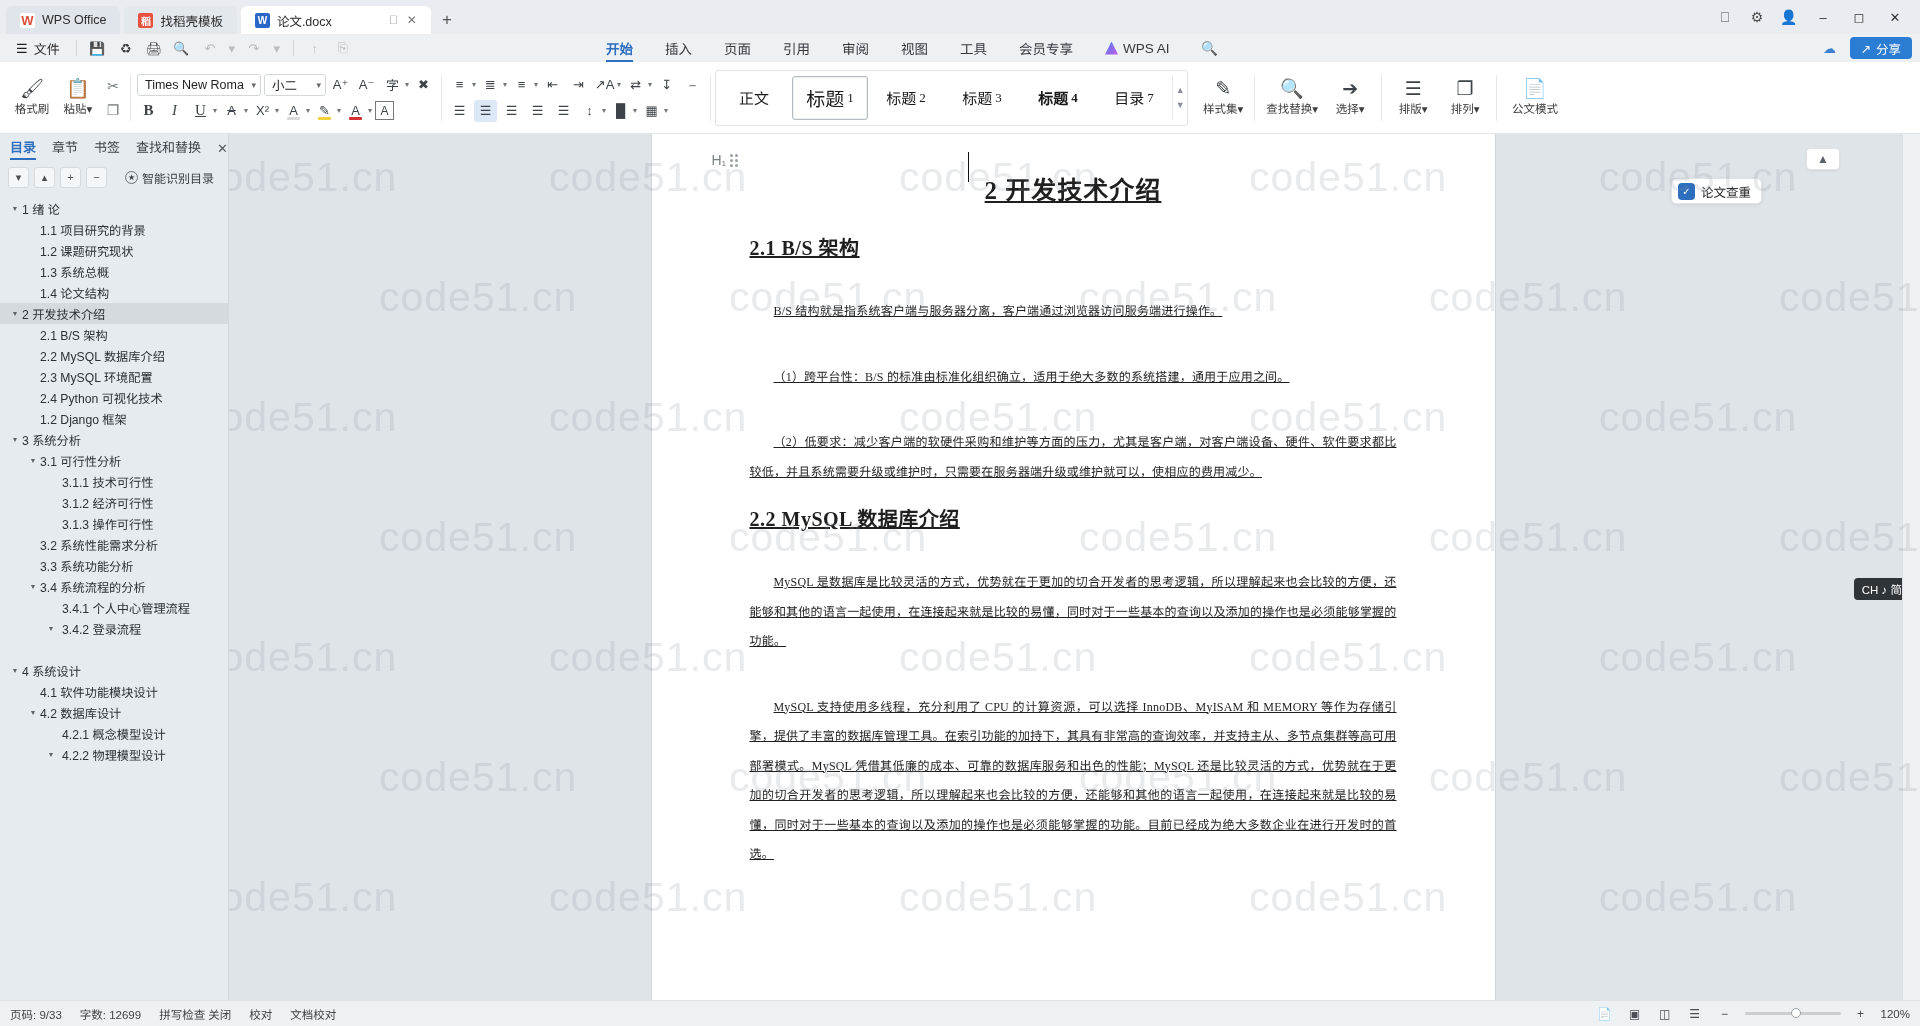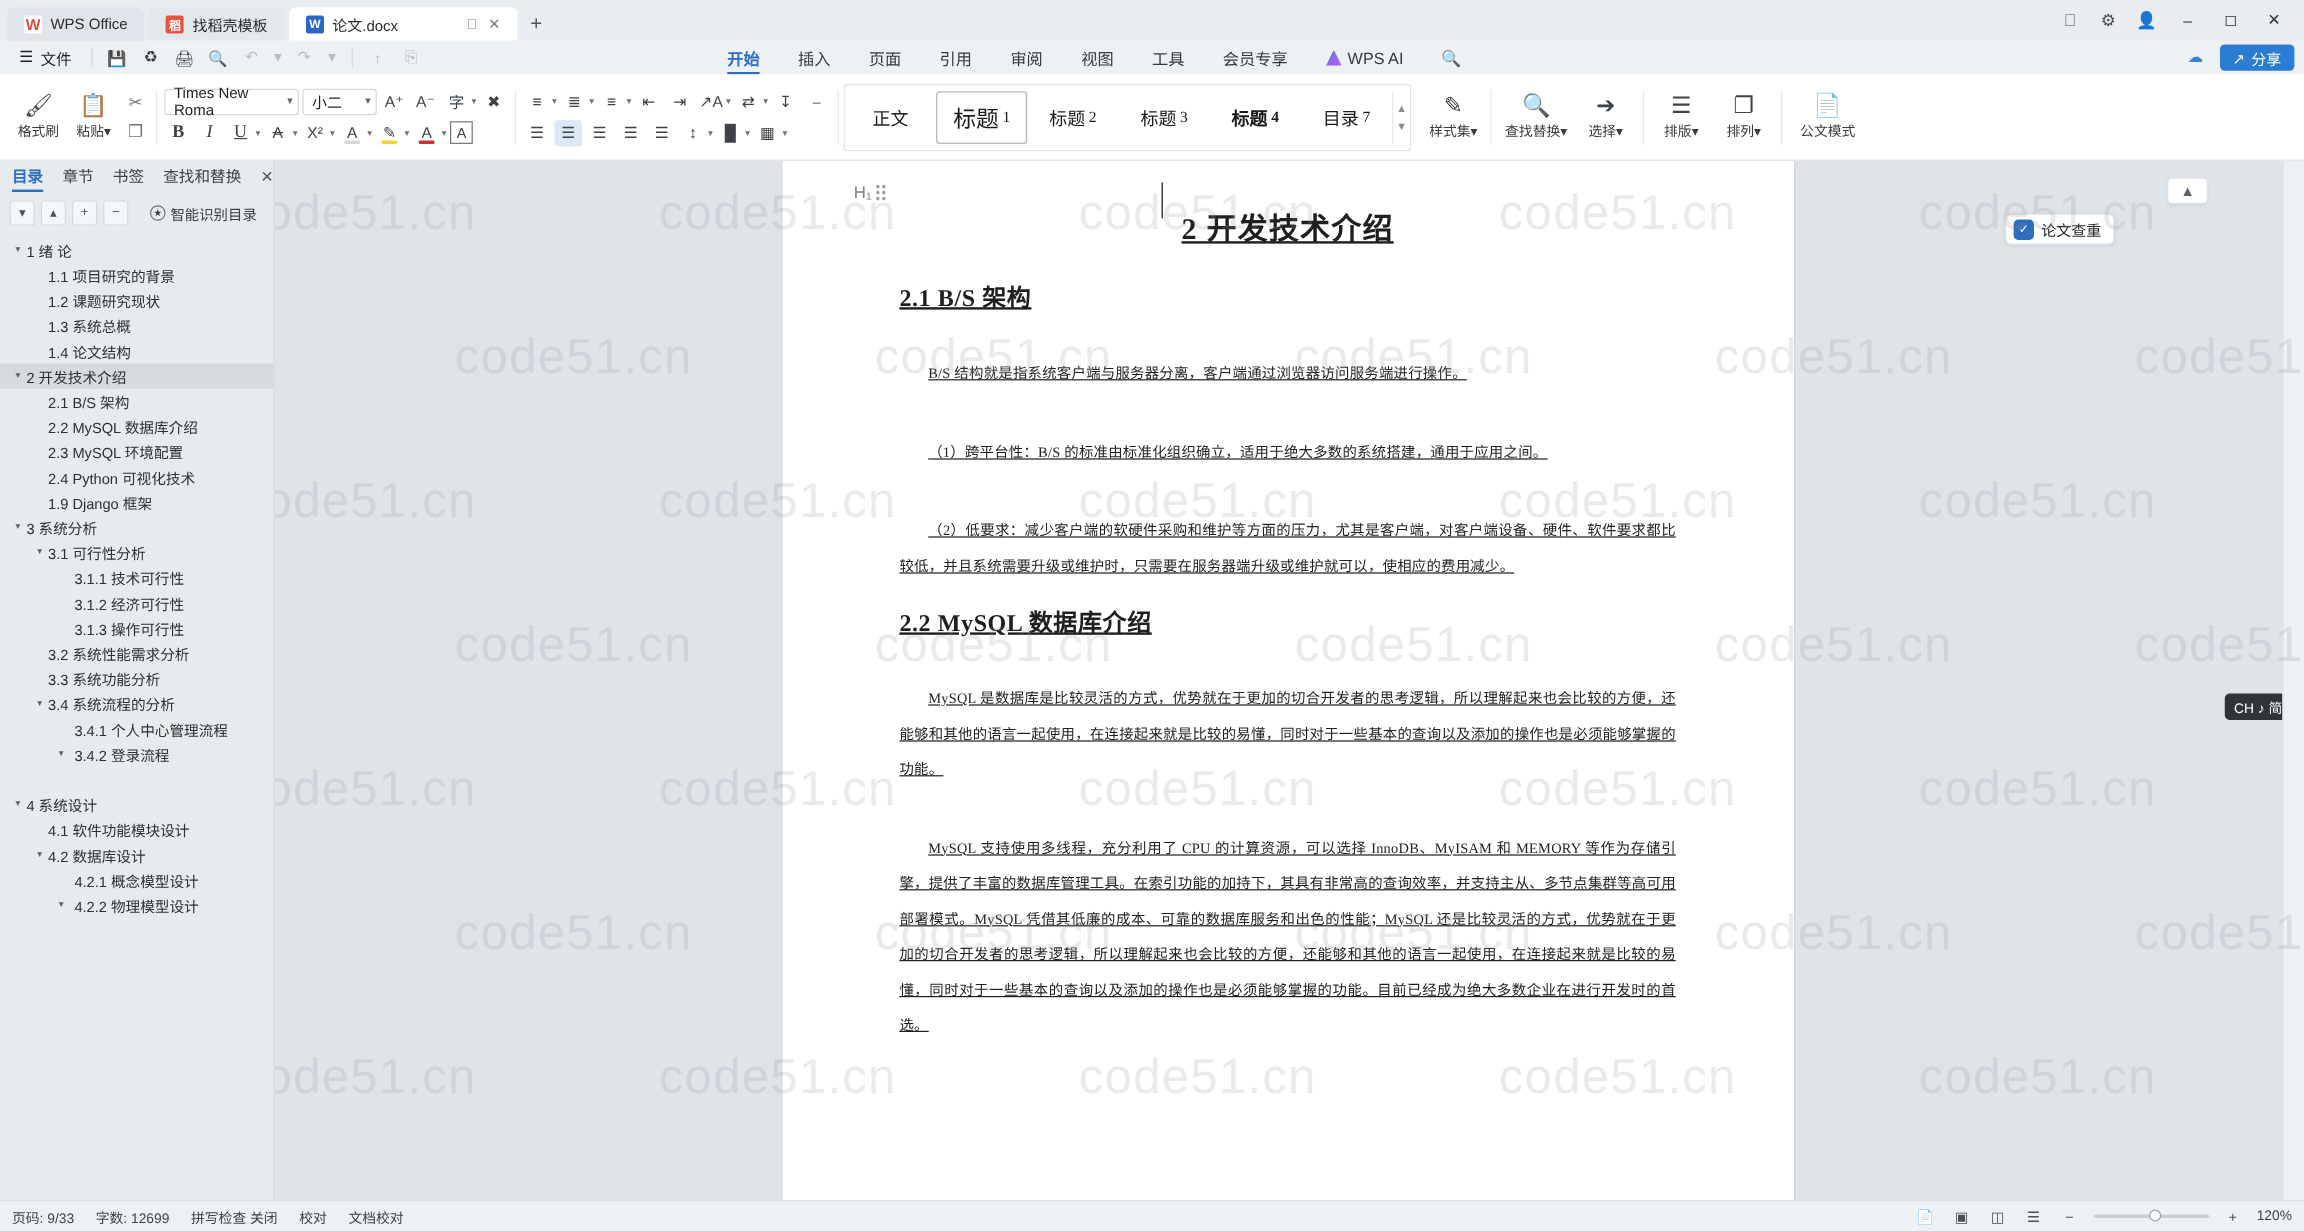--- a/index.html
+++ b/index.html
@@ -305,21 +305,21 @@
       </div>
       <div class="cut-col">
         <span class="smallic">✂</span>
         <span class="smallic">❐</span>
       </div>
     </div>
     <span class="grpsep"></span>
 
     <div class="fontgrp">
       <div class="fontrow">
-        <div class="fsel" style="width:112px">
+        <div class="fsel" style="width:124px">
           <span>Times New Roma</span>
           <span class="cv" style="margin-left:auto">▾</span>
         </div>
         <div class="fsel" style="width:62px">
           <span>小二</span>
           <span class="cv" style="margin-left:auto">▾</span>
         </div>
         <span class="ic">A⁺</span>
         <span class="ic">A⁻</span>
         <span class="ic">字</span>
@@ -502,21 +502,21 @@
           <div class="tocrow">
             <span class="tw" style="margin-left: 26px;"></span>
             <span>2.3 MySQL 环境配置</span>
           </div>
           <div class="tocrow">
             <span class="tw" style="margin-left: 26px;"></span>
             <span>2.4 Python 可视化技术</span>
           </div>
           <div class="tocrow">
             <span class="tw" style="margin-left: 26px;"></span>
-            <span>1.9 Django 框架</span>
+            <span>1.2 Django 框架</span>
           </div>
           <div class="tocrow">
             <span class="tw" style="margin-left: 8px;">▼</span>
             <span>3 系统分析</span>
           </div>
           <div class="tocrow">
             <span class="tw" style="margin-left: 26px;">▼</span>
             <span>3.1 可行性分析</span>
           </div>
           <div class="tocrow">

